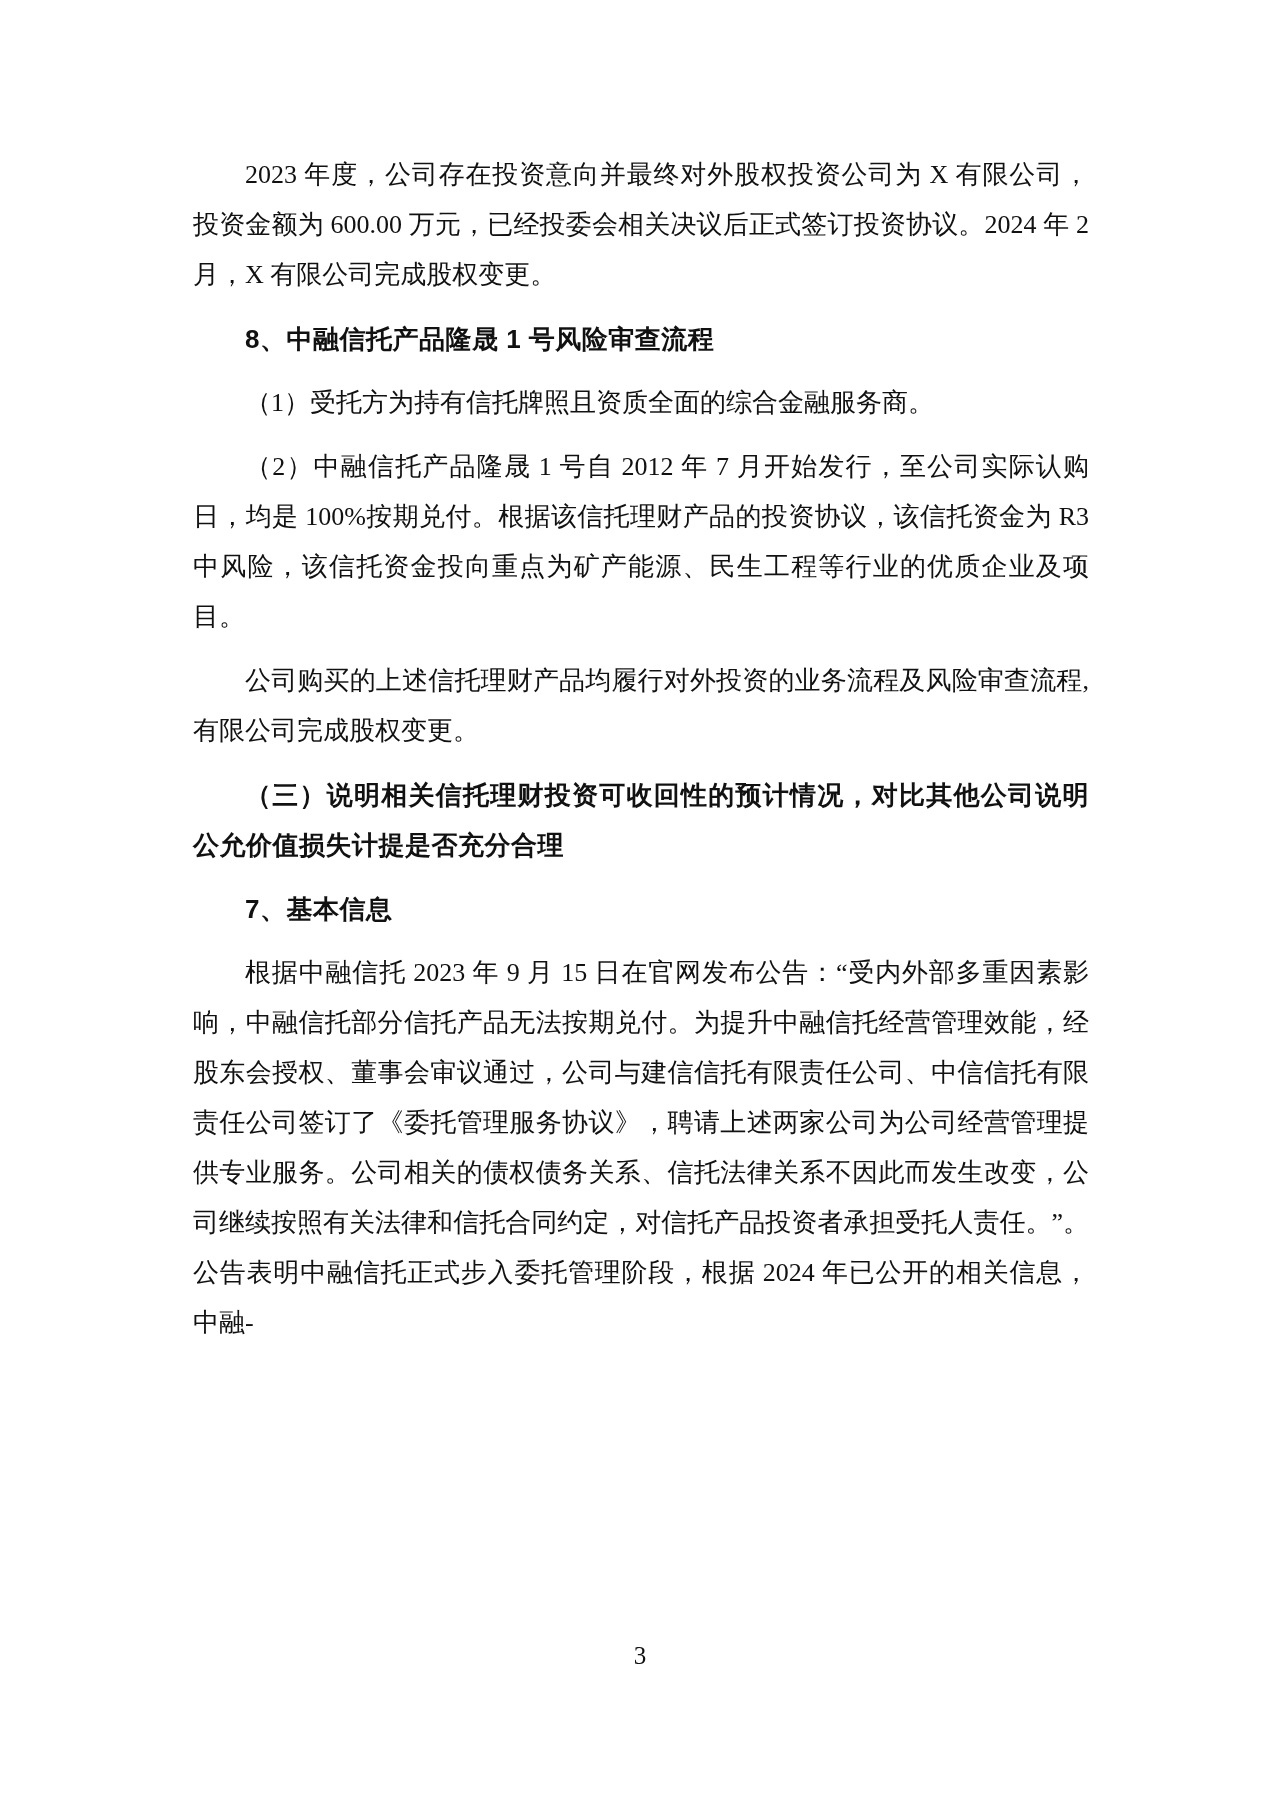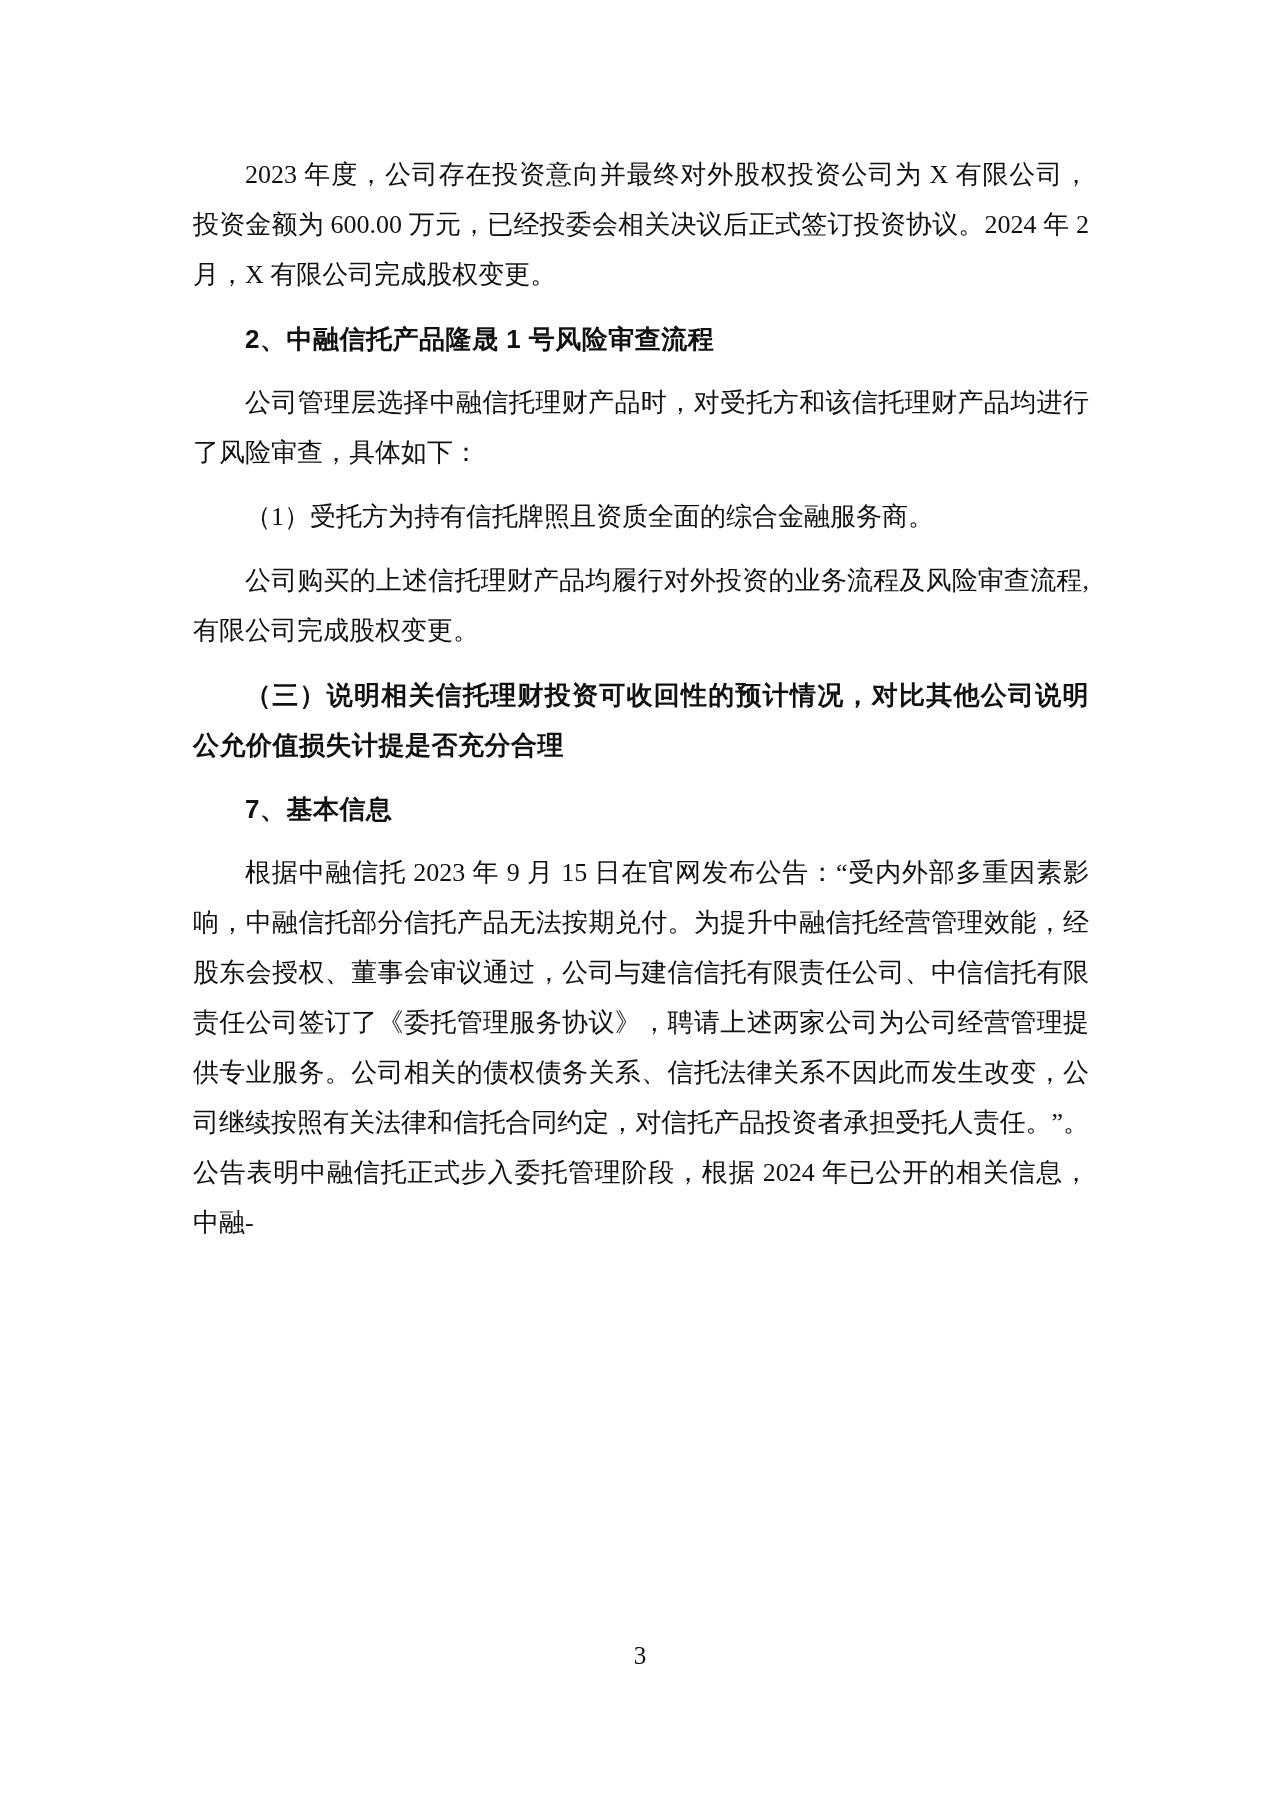--- a/index.html
+++ b/index.html
@@ -51,23 +51,23 @@
     line-height: 40px;
     font-family: "Liberation Serif", "DejaVu Serif", serif;
   }
 </style>
 </head>
 <body>
 
 <div class="page">
   <div class="content">
     <p class="para indent">2023 年度，公司存在投资意向并最终对外股权投资公司为 X 有限公司，投资金额为 600.00 万元，已经投委会相关决议后正式签订投资协议。2024 年 2 月，X 有限公司完成股权变更。</p>
-    <p class="para indent bold">2、中融信托产品隆晟 1 号风险审查流程</p>
-    <p class="para indent">公司管理层选择中融信托理财产品时，对受托方和该信托理财产品均进行了风险审查，具体如下：</p>
+    <p class="para indent bold">8、中融信托产品隆晟 1 号风险审查流程</p>
     <p class="para indent">（1）受托方为持有信托牌照且资质全面的综合金融服务商。</p>
+    <p class="para indent">（2）中融信托产品隆晟 1 号自 2012 年 7 月开始发行，至公司实际认购日，均是 100%按期兑付。根据该信托理财产品的投资协议，该信托资金为 R3 中风险，该信托资金投向重点为矿产能源、民生工程等行业的优质企业及项目。</p>
     <p class="para indent">公司购买的上述信托理财产品均履行对外投资的业务流程及风险审查流程,有限公司完成股权变更。</p>
     <p class="para indent bold">（三）说明相关信托理财投资可收回性的预计情况，对比其他公司说明公允价值损失计提是否充分合理</p>
     <p class="para indent bold">7、基本信息</p>
     <p class="para indent">根据中融信托 2023 年 9 月 15 日在官网发布公告：“受内外部多重因素影响，中融信托部分信托产品无法按期兑付。为提升中融信托经营管理效能，经股东会授权、董事会审议通过，公司与建信信托有限责任公司、中信信托有限责任公司签订了《委托管理服务协议》，聘请上述两家公司为公司经营管理提供专业服务。公司相关的债权债务关系、信托法律关系不因此而发生改变，公司继续按照有关法律和信托合同约定，对信托产品投资者承担受托人责任。”。公告表明中融信托正式步入委托管理阶段，根据 2024 年已公开的相关信息，中融-</p>
   </div>
 
   <div class="footer">
     <span>3</span>
   </div>
 </div>

